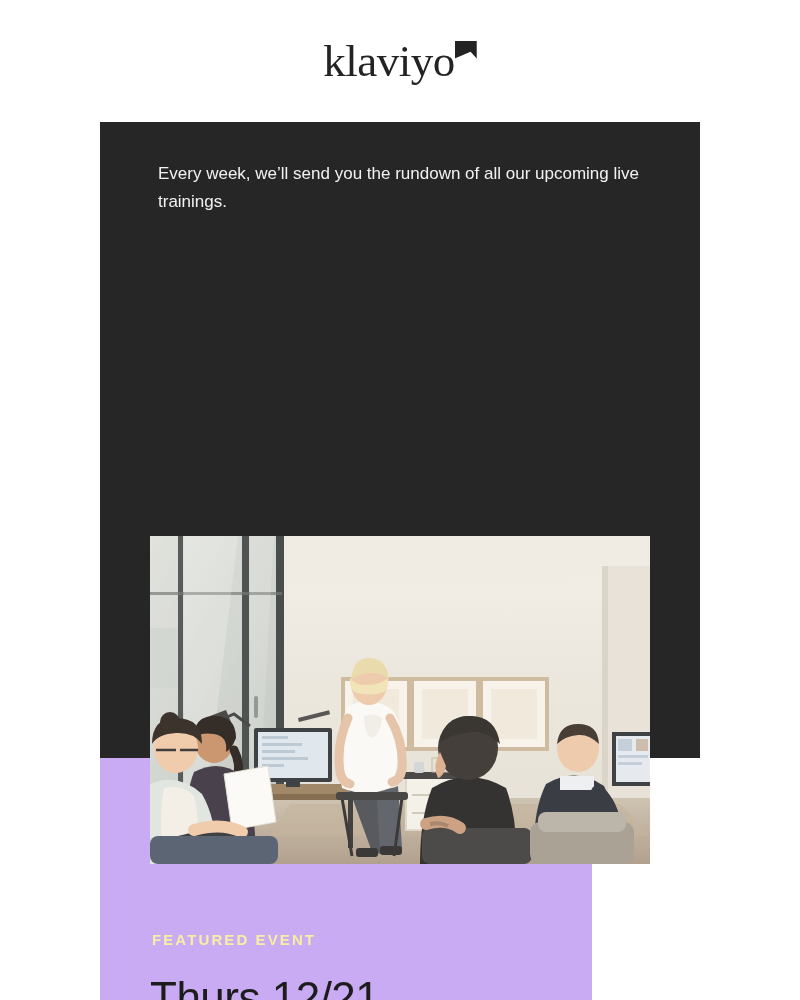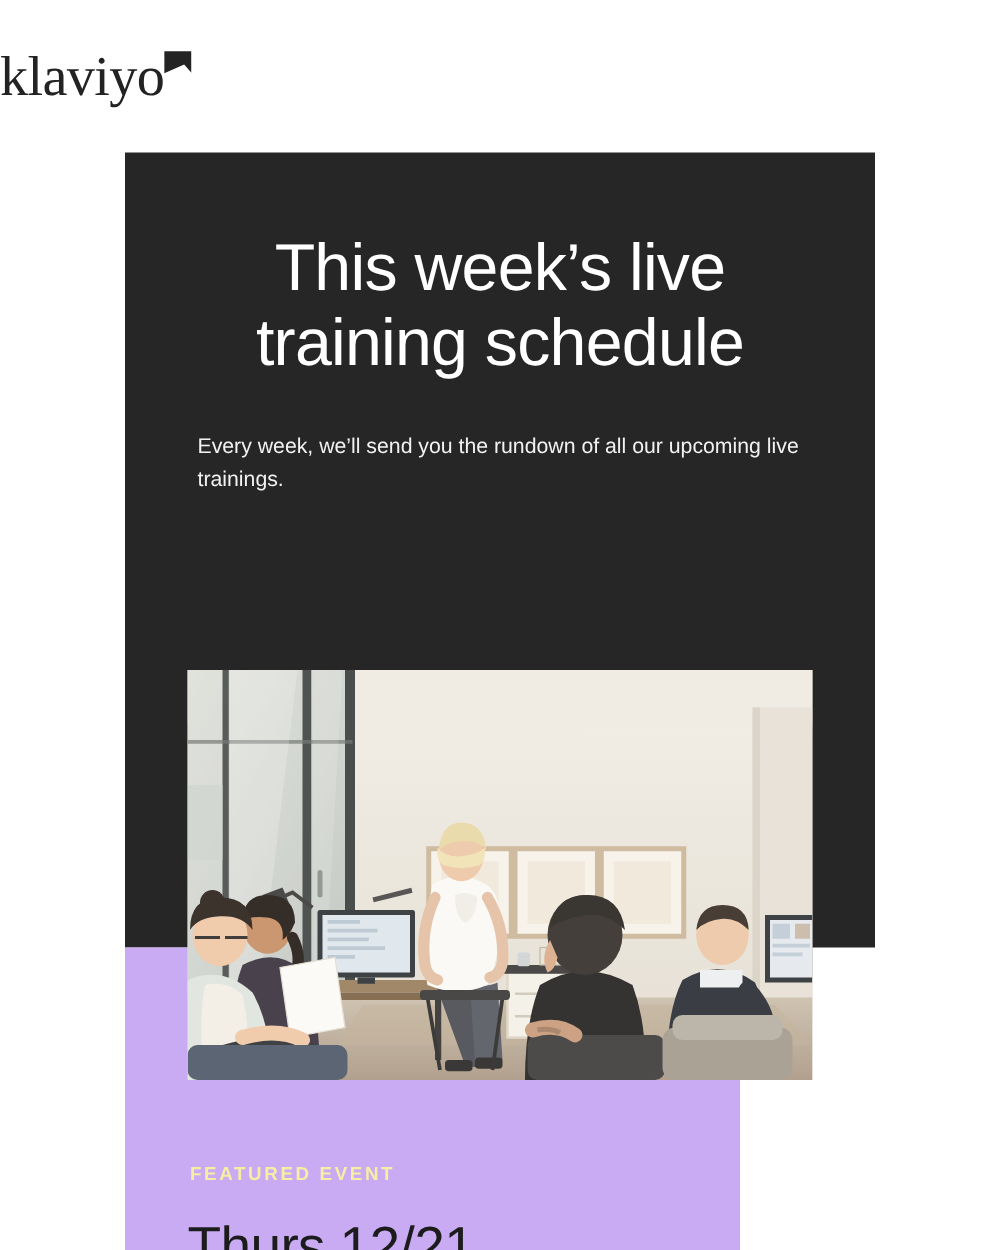--- a/index.html
+++ b/index.html
@@ -26,20 +26,21 @@
   
   .logo-header {
     position: absolute;
     left: 0;
     top: 0;
     width: 800px;
     height: 122px;
     background: #ffffff;
     display: flex;
     align-items: center;
+    justify-content: center;
   }
   .logo-lockup {
     position: relative;
     display: inline-block;
     line-height: 1;
     padding-right: 22px;
   }
   .logo-wordmark {
     font-family: "Liberation Serif", "DejaVu Serif", serif;
     font-size: 45px;
@@ -144,21 +145,20 @@
 <div class="email-wrap">
 
   <div class="logo-header">
     <div class="logo-lockup">
       <span class="logo-wordmark">klaviyo</span>
       <span class="logo-flag"></span>
     </div>
   </div>
 
   <div class="hero-panel">
-    <h1 class="hero-headline">This week’s live training schedule</h1>
     <p class="hero-body first">Every week, we’ll send you the rundown of all our upcoming live trainings.</p>
   </div>
 
   <div class="purple-panel">
     <p class="eyebrow">FEATURED EVENT</p>
     <h2 class="event-title">Thurs 12/21</h2>
   </div>
 
   <div class="hero-photo">
     <svg class="photo-svg" viewBox="0 0 500 328" preserveAspectRatio="xMidYMid slice">

